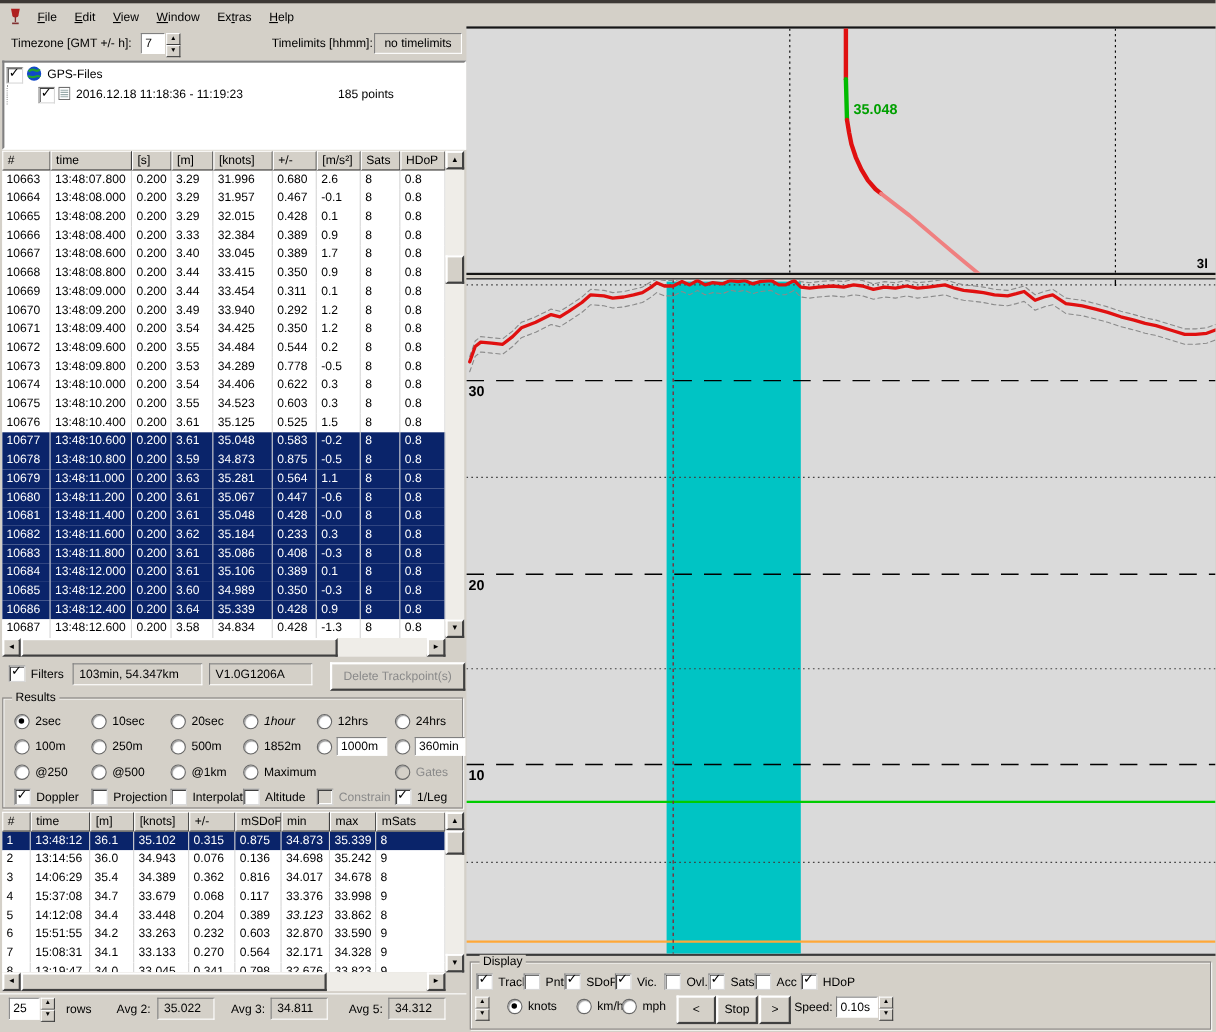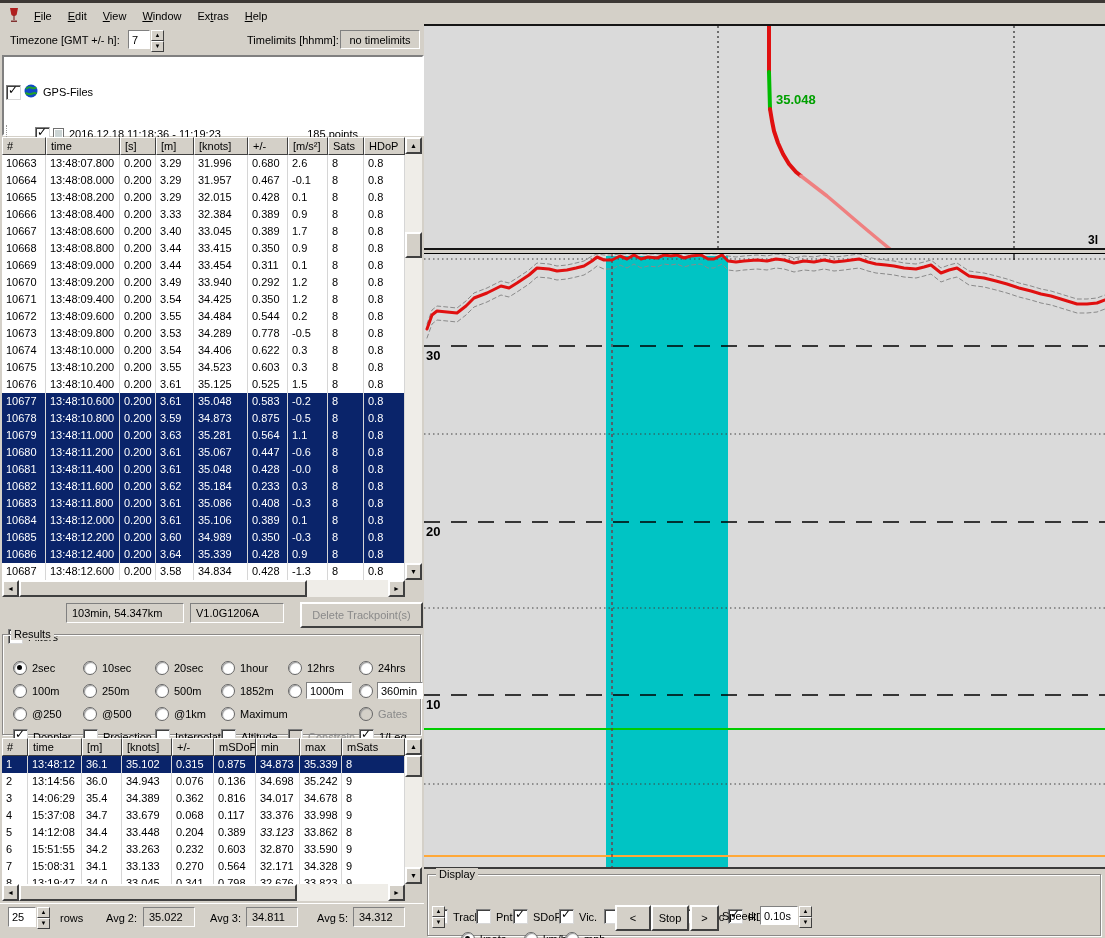--- a/index.html
+++ b/index.html
@@ -28,21 +28,21 @@
   .cb{width:13px;height:13px;background:#fff;border:1px solid;border-color:#808080 #d8d8d8 #d8d8d8 #808080;
       box-shadow:inset 1px 1px 0 #404040 , inset -1px -1px 0 #fff;display:inline-block;position:relative;flex:0 0 13px;}
   .cb.checked::after{content:"✓";position:absolute;left:1px;top:-3px;font-size:12px;font-weight:bold;}
   .cb.disabled{background:#d4d0c8;}
   .radio{width:12px;height:12px;border-radius:50%;background:#fff;border:1px solid #666;
          box-shadow:inset 1px 1px 1px #9a9a9a;display:inline-block;position:relative;flex:0 0 12px;}
   .radio.on::after{content:"";position:absolute;left:3px;top:3px;width:5px;height:5px;border-radius:50%;background:#000;}
   .radio.disabled{background:#d4d0c8;}
   .ctl-label{margin-left:5px;white-space:nowrap;}
   .ctl-label.disabled{color:#8a8a8a;}
-  .ctl{display:flex;align-items:center;margin-top:24px;}
+  .ctl{display:flex;align-items:center;}
   
   .tbl{background:#fff;overflow:hidden;}
   .tr{display:flex;height:17px;line-height:17px;background:#fff;white-space:nowrap;}
   .tr.sel{background:#0a246a;color:#fff;}
   .tr.partial{height:9px;overflow:hidden;}
   .td{padding-left:4px;border-right:1px solid #d6d6d6;box-sizing:border-box;overflow:hidden;}
   .thead{height:18px;}
   .th{padding-left:4px;box-sizing:border-box;border:1px solid;border-color:#ffffff #404040 #404040 #ffffff;
       background:#d4d0c8;line-height:16px;overflow:hidden;}
   
@@ -461,21 +461,21 @@
             <span class="radio"></span>
             <span class="ctl-label">10sec</span>
           </span>
         </div>
         <div style="width: 66px; flex: 0 0 66px; display: flex;">
           <span class="ctl">
             <span class="radio"></span>
             <span class="ctl-label">20sec</span>
           </span>
         </div>
-        <div style="width: 67px; flex: 0 0 67px; display: flex;">
+        <div style="width: 67px; flex: 0 0 67px; display: flex; font-style: italic;">
           <span class="ctl">
             <span class="radio"></span>
             <span class="ctl-label">1hour</span>
           </span>
         </div>
         <div style="width: 71px; flex: 0 0 71px; display: flex;">
           <span class="ctl">
             <span class="radio"></span>
             <span class="ctl-label">12hrs</span>
           </span>

